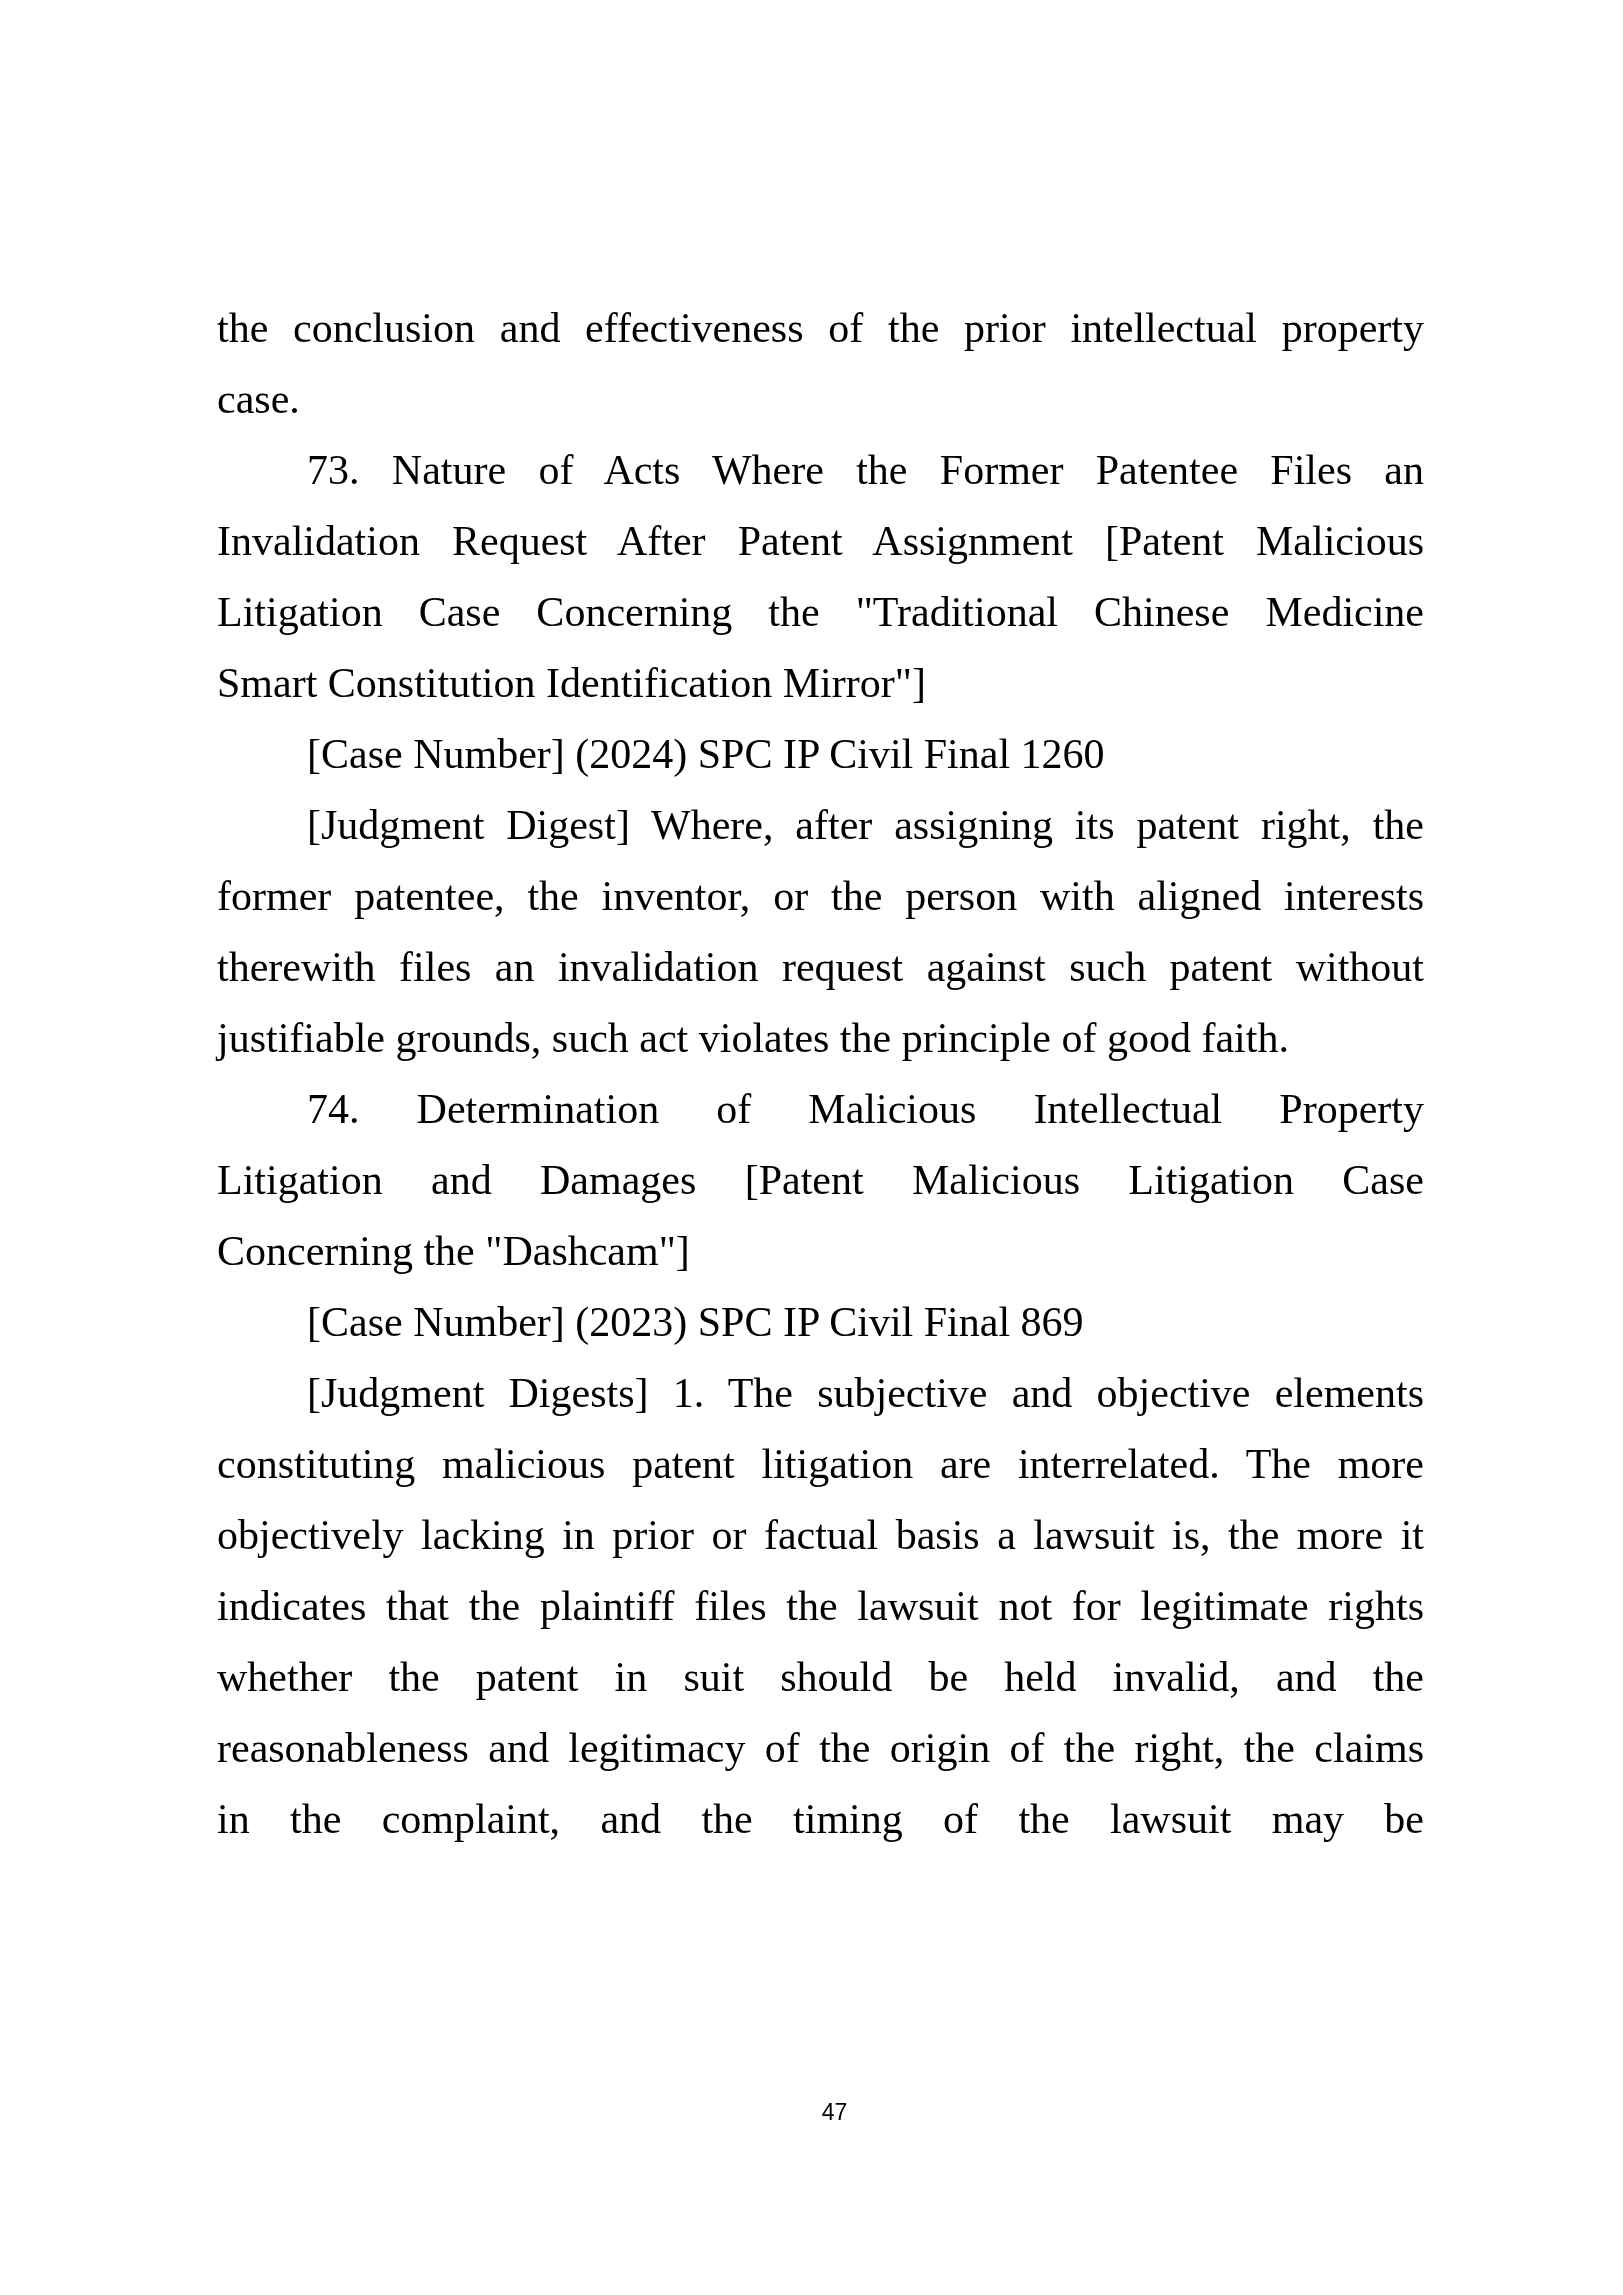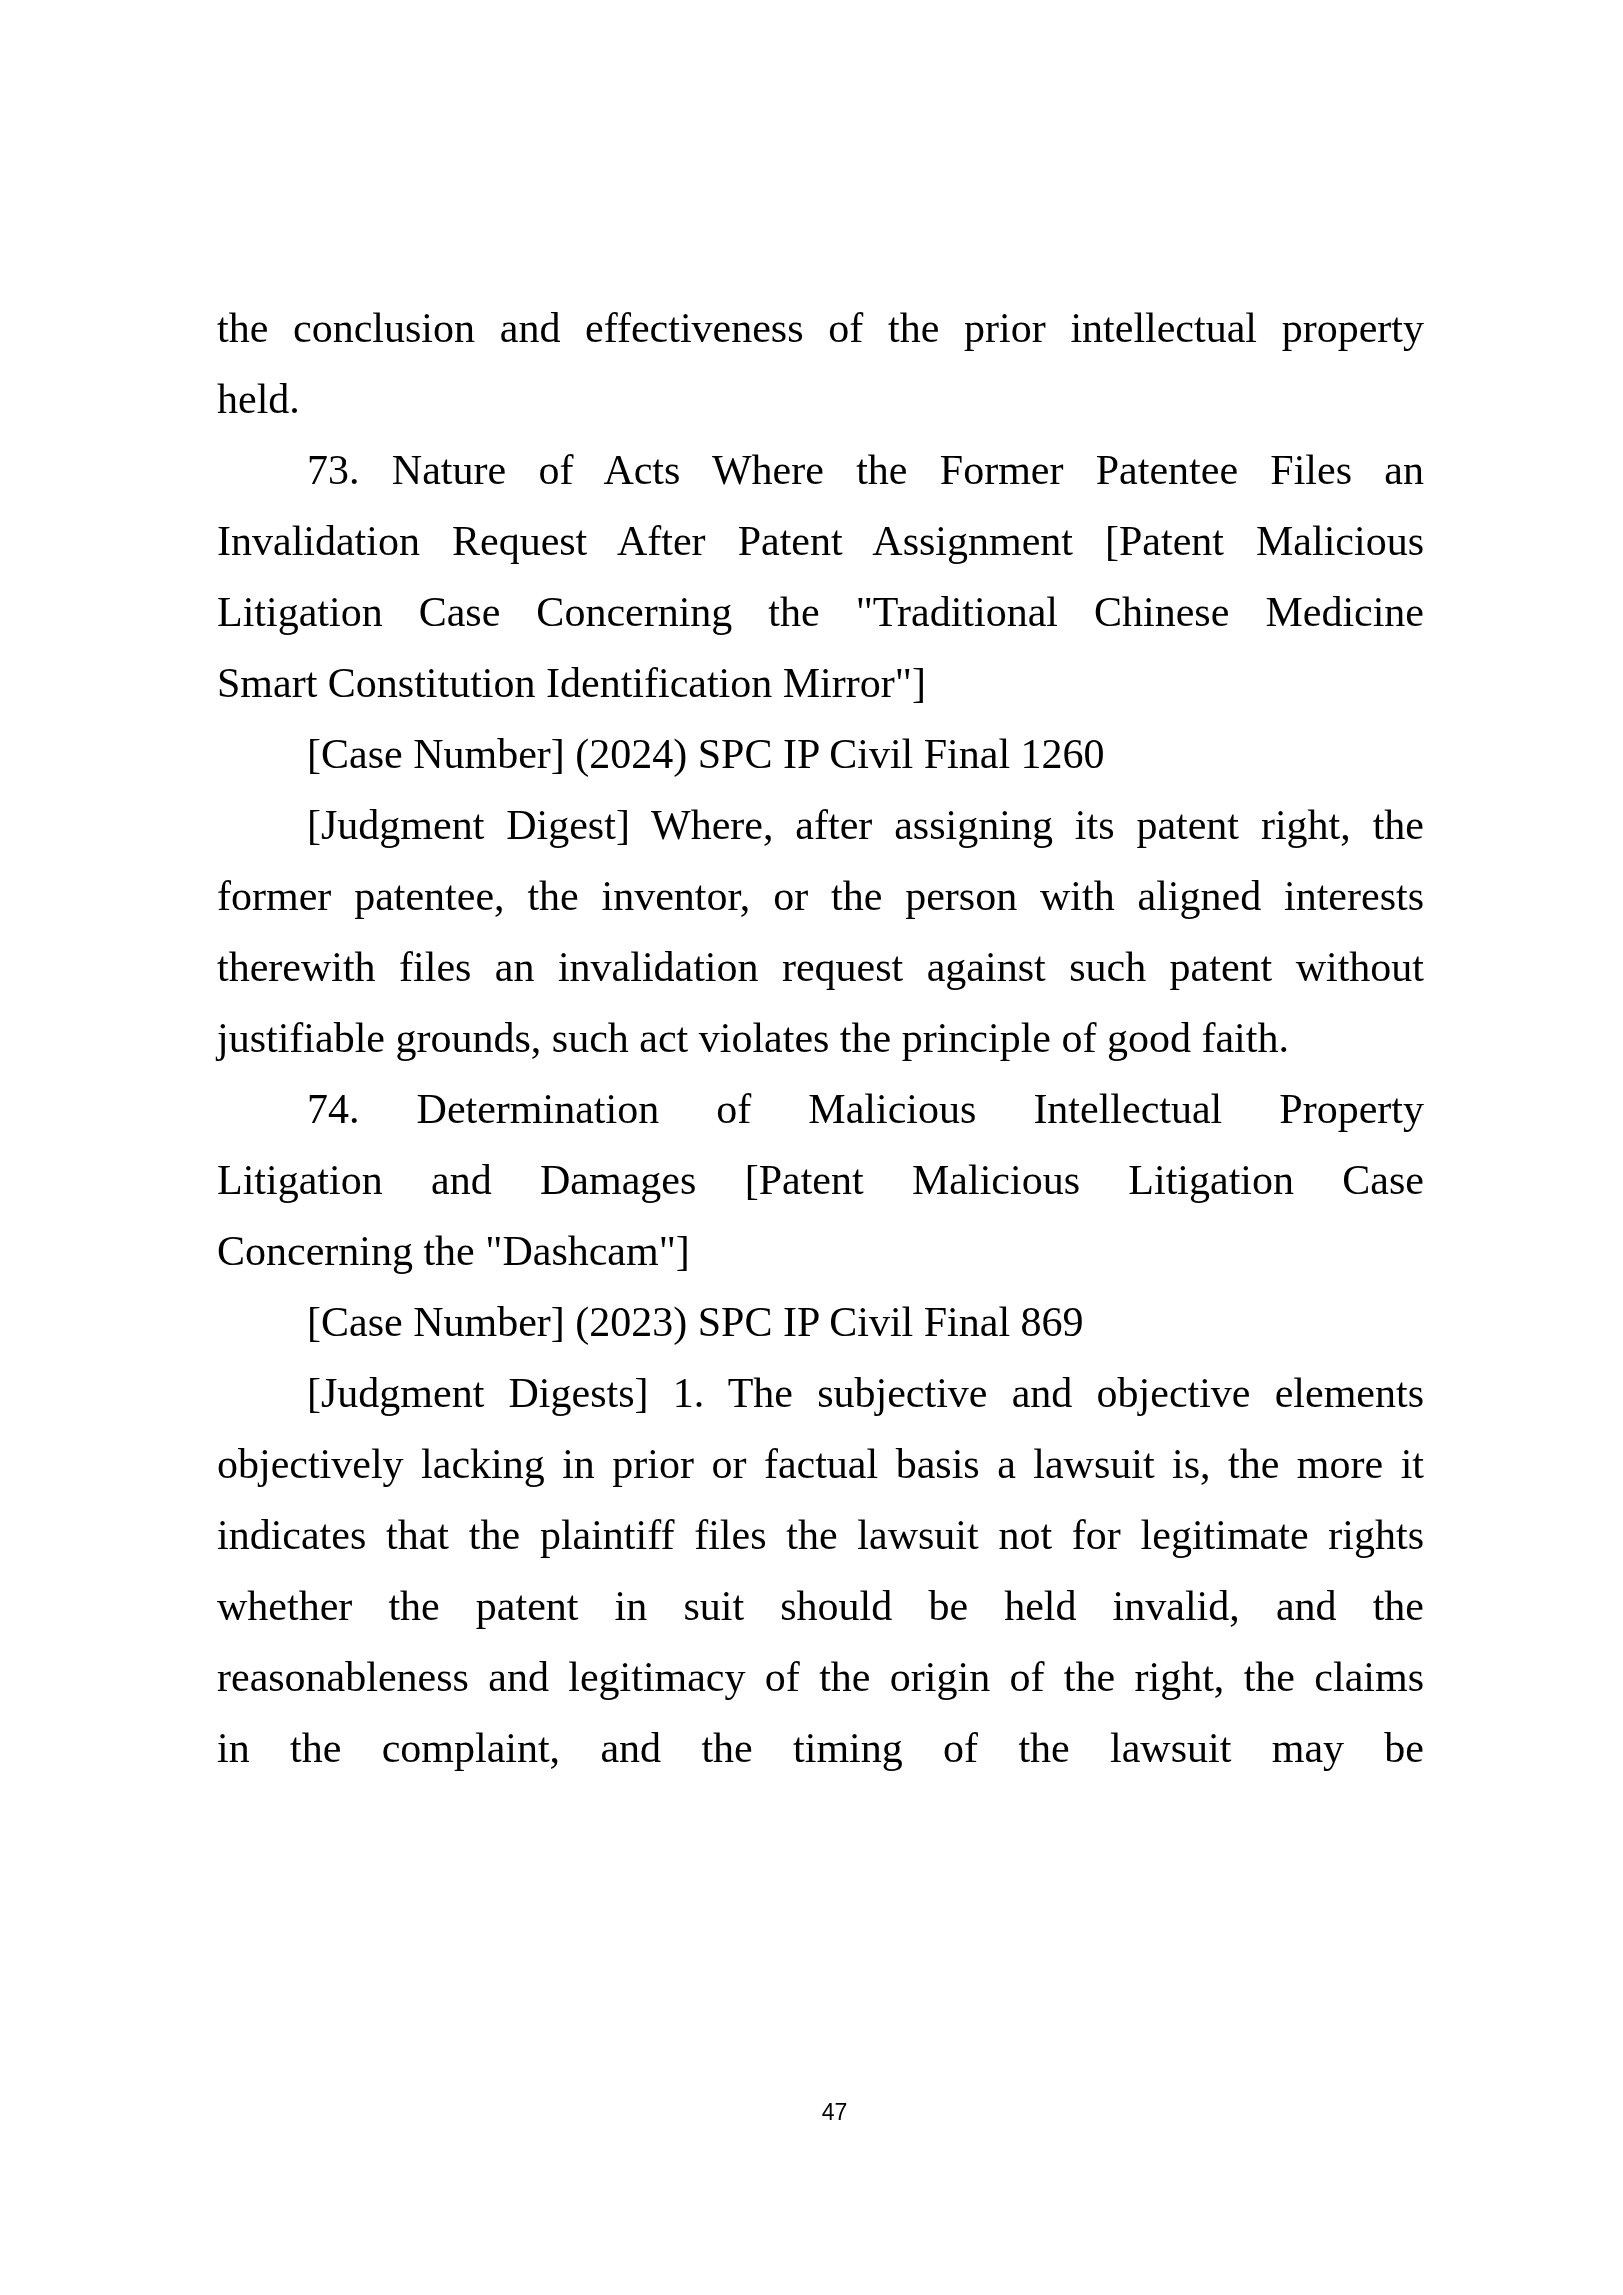--- a/index.html
+++ b/index.html
@@ -57,21 +57,21 @@
     
     .line { white-space: normal; }
   </style>
 </head>
 <body>
 
 <div class="page">
   <div class="text-block" id="text-block">
       <div class="para body">
         <span class="line">the conclusion and effectiveness of the prior intellectual property</span>
-        <span class="line last">held.</span>
+        <span class="line last">case.</span>
       </div>
       <div class="para heading">
         <span class="line indent">73. Nature of Acts Where the Former Patentee Files an</span>
         <span class="line">Invalidation Request After Patent Assignment [Patent Malicious</span>
         <span class="line">Litigation Case Concerning the "Traditional Chinese Medicine</span>
         <span class="line last">Smart Constitution Identification Mirror"]</span>
       </div>
       <div class="para body">
         <span class="line indent last">[Case Number] (2024) SPC IP Civil Final 1260</span>
       </div>
@@ -84,20 +84,21 @@
       <div class="para heading">
         <span class="line indent">74. Determination of Malicious Intellectual Property</span>
         <span class="line">Litigation and Damages [Patent Malicious Litigation Case</span>
         <span class="line last">Concerning the "Dashcam"]</span>
       </div>
       <div class="para body">
         <span class="line indent last">[Case Number] (2023) SPC IP Civil Final 869</span>
       </div>
       <div class="para body">
         <span class="line indent">[Judgment Digests] 1. The subjective and objective elements</span>
+        <span class="line">constituting malicious patent litigation are interrelated. The more</span>
         <span class="line">objectively lacking in prior or factual basis a lawsuit is, the more it</span>
         <span class="line">indicates that the plaintiff files the lawsuit not for legitimate rights</span>
         <span class="line">whether the patent in suit should be held invalid, and the</span>
         <span class="line">reasonableness and legitimacy of the origin of the right, the claims</span>
         <span class="line">in the complaint, and the timing of the lawsuit may be</span>
       </div>
     </div>
   <div class="page-number">47</div>
 </div>
 

